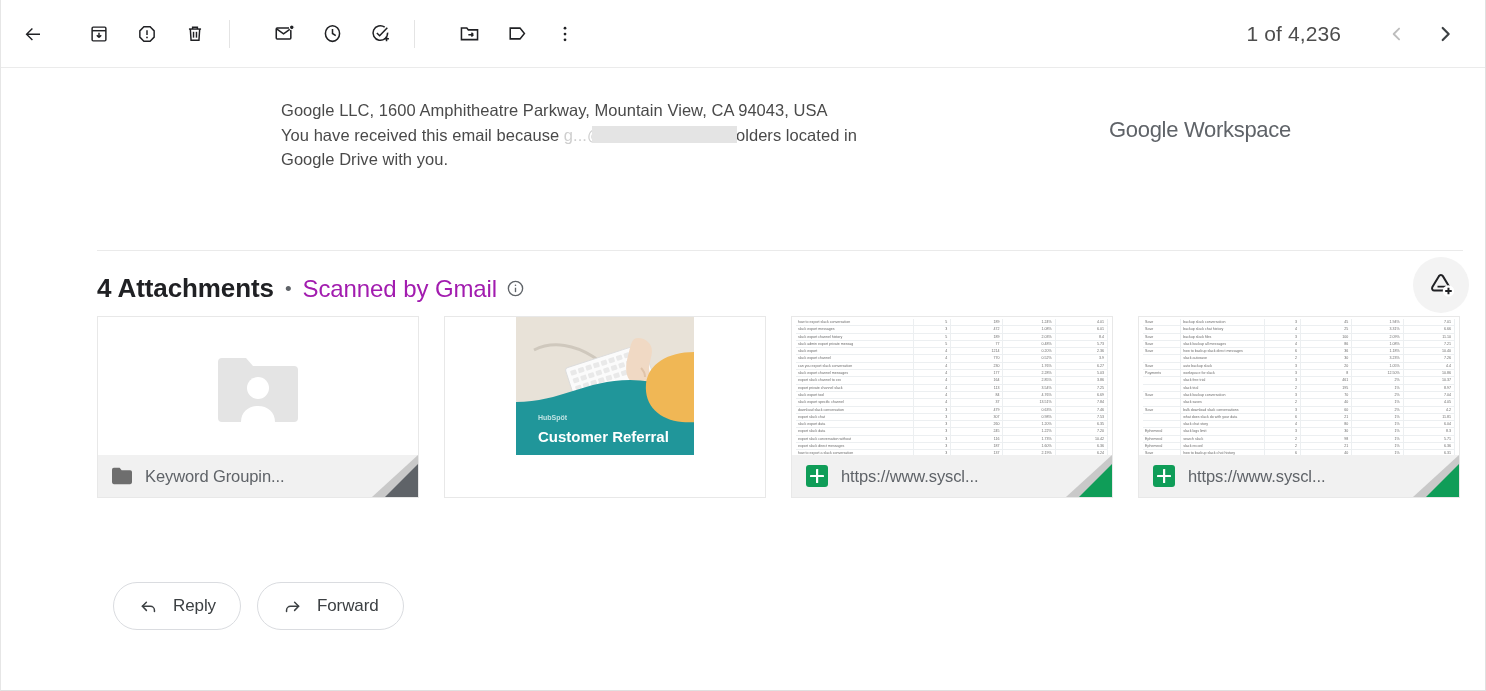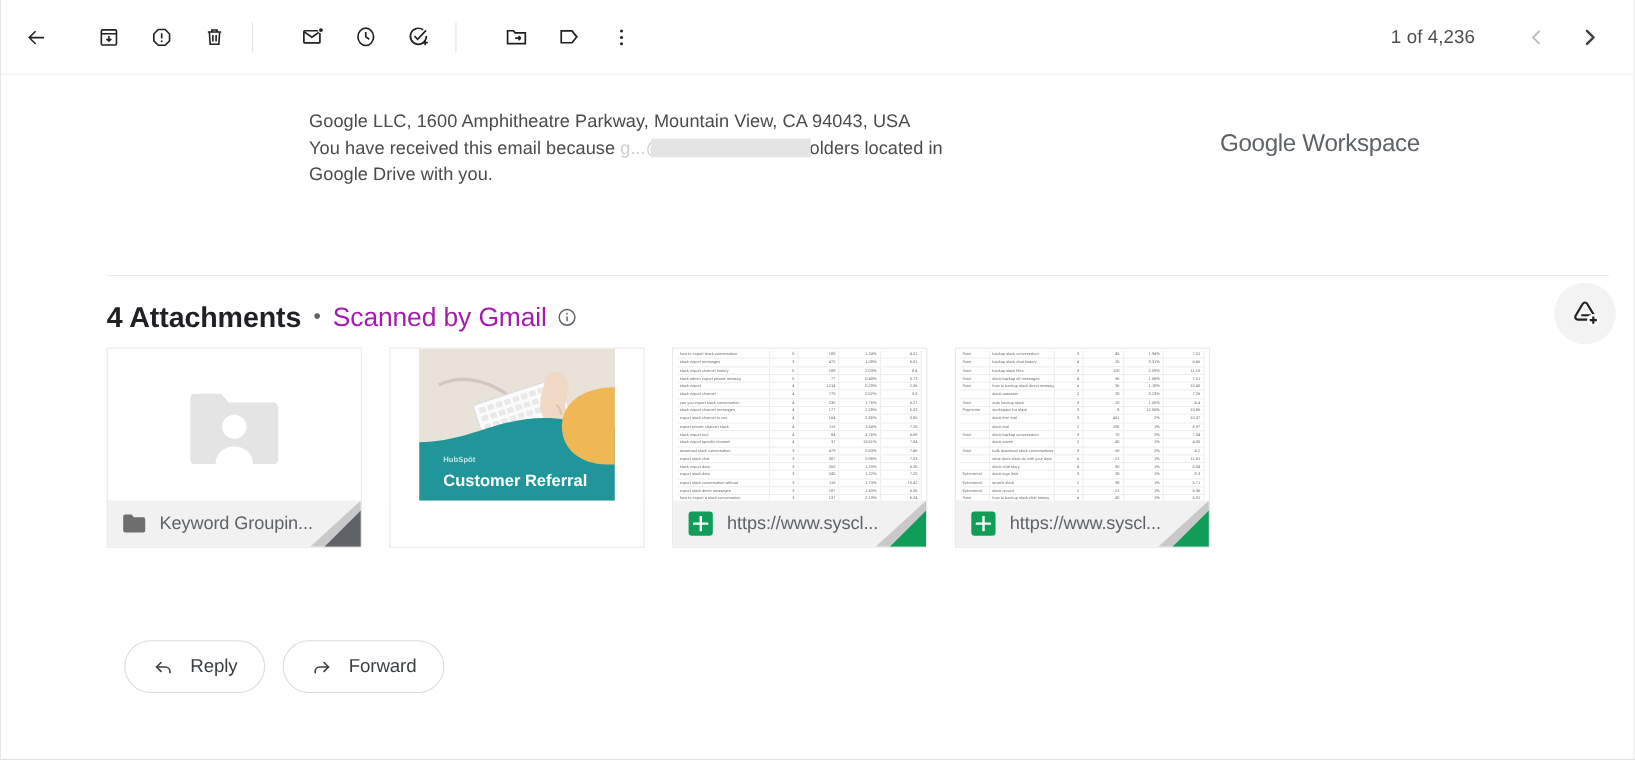--- a/index.html
+++ b/index.html
@@ -47,21 +47,21 @@
     flex: none;
   }
   .tb-gap-a { margin-left: 20px; }
   .tb-right {
     margin-left: auto;
     display: flex; align-items: center;
     padding-right: 18px;
     gap: 4px;
   }
   .tb-count {
-    font-size: 17px;
+    font-size: 21px;
     color: #4d4d4d;
     letter-spacing: .1px;
     margin-right: 30px;
     white-space: nowrap;
   }
   .nav-btn {
     width: 44px; height: 44px;
     display: flex; align-items: center; justify-content: center;
     border-radius: 50%; cursor: pointer;
     background: transparent; border: none;
@@ -152,21 +152,21 @@
     cursor: pointer;
   }
 
   .att-row {
     position: absolute;
     left: 96px; top: 248px;
     display: flex;
     gap: 25px;
   }
   .att-card {
-    width: 232px;
+    width: 322px;
     height: 182px;
     background: #ffffff;
     border: 1px solid #e8e8e8;
     position: relative;
     overflow: hidden;
     cursor: pointer;
     flex: none;
   }
   .thumb {
     position: absolute;

